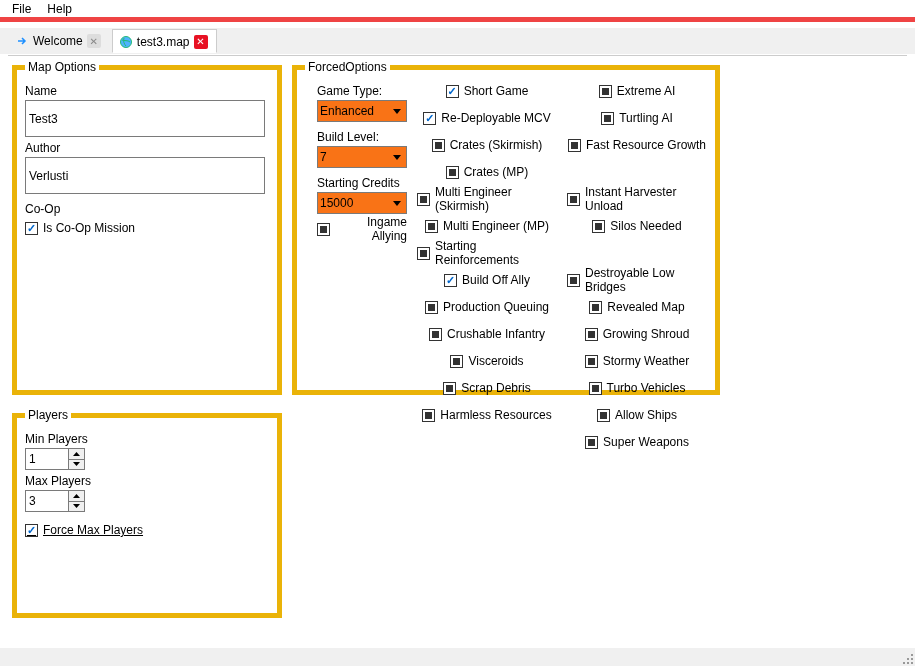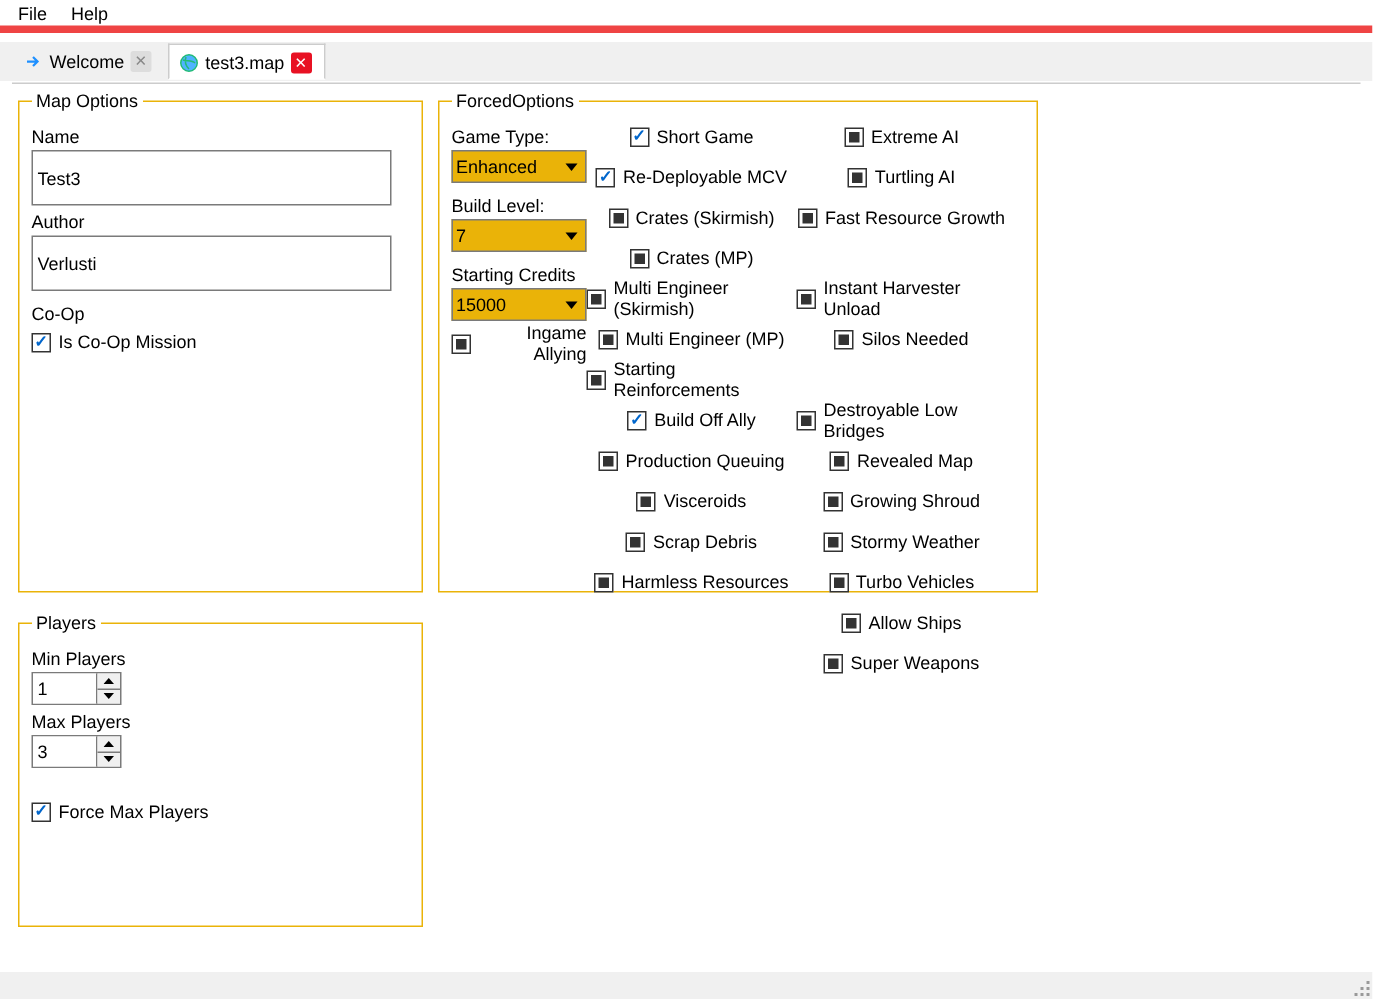--- a/index.html
+++ b/index.html
@@ -14,42 +14,42 @@
   .tabstrip { height:26px; background:#f0f0f0; display:flex; align-items:flex-start; padding:0 8px; margin-top:6px;}
   .tab { display:flex; align-items:center; padding:4px 8px 3px 6px; margin-right:2px; background:#f0f0f0; border:1px solid transparent; border-bottom:none; height:24px; gap:4px;}
   .tab.active { background:#fff; border:1px solid #ccc; border-bottom:1px solid #fff; position:relative; top:1px;}
   .tab .close { width:14px; height:14px; display:flex; align-items:center; justify-content:center; font-size:10px; border-radius:2px; }
   .tab .close.gray { background:#ddd; color:#888;}
   .tab .close.red { background:#e81123; color:#fff;}
   .tab .icon svg { display:block; }
 
   .content { position:absolute; left:8px; right:8px; top:55px; bottom:20px; background:#fff; border-top:1px solid #ccc; padding:10px 6px;}
 
-  fieldset { border:1px solid #eab308; padding:6px 8px 10px 8px; margin:0; position:absolute;}
+  fieldset { border:5px solid #eab308; padding:6px 8px 10px 8px; margin:0; position:absolute;}
   legend { padding:0 3px; font-size:12px; }
 
   .lbl { display:block; margin:4px 0 2px 0; }
   .textinput { width:240px; height:37px; border:1px solid #7a7a7a; padding:1px 3px; font:inherit;}
-  .select { width:90px; height:22px; border:1px solid #7a7a7a; background:#eab308; font:inherit; padding:1px 2px; appearance:none; -webkit-appearance:none; position:relative;}
+  .select { width:90px; height:22px; border:1px solid #7a7a7a; background:#f97316; font:inherit; padding:1px 2px; appearance:none; -webkit-appearance:none; position:relative;}
   .select-wrap { position:relative; display:inline-block;}
   .select-wrap::after { content:""; position:absolute; right:6px; top:50%; margin-top:-2px; border-left:4px solid transparent; border-right:4px solid transparent; border-top:5px solid #000; pointer-events:none;}
 
   .spinner { display:flex; width:60px; height:22px; border:1px solid #7a7a7a;}
   .spinner input { flex:1; border:none; font:inherit; padding:1px 3px; width:40px;}
   .spinner .btns { width:16px; display:flex; flex-direction:column; border-left:1px solid #7a7a7a;}
   .spinner .btns div { flex:1; display:flex; align-items:center; justify-content:center; background:#f0f0f0; cursor:pointer;}
   .spinner .btns div:first-child { border-bottom:1px solid #7a7a7a;}
   .spinner .btns svg { display:block;}
 
   .chk { display:flex; align-items:center; gap:5px; margin:3px 0; height:18px;}
   .chk .box { width:13px; height:13px; border:1px solid #333; background:#fff; display:flex; align-items:center; justify-content:center; flex:none;}
   .chk .box.checked::after { content:"✓"; font-size:11px; line-height:1; color:#0066cc; font-weight:bold;}
   .chk .box.filled::after { content:""; width:7px; height:7px; background:#333;}
 
-  .forced-grid { display:flex; }
+  .forced-grid { display:flex; gap:10px;margin-left:12px;}
   .forced-left { width:90px;}
   .forced-col { display:flex; flex-direction:column; gap:5px;align-items:center;}
   .forced-col .chk { margin:0; height:22px;}
 
   .statusbar { position:absolute; left:0; right:0; bottom:0; height:18px; background:#f0f0f0;}
   .grip { position:absolute; right:2px; bottom:2px; width:12px; height:12px;}
   .grip span { position:absolute; width:2px; height:2px; background:#999;}
 </style>
 </head>
 <body>
@@ -149,20 +149,24 @@
           <div class="chk">
             <span class="box checked"></span>
             <span>Build Off Ally</span>
           </div>
           <div class="chk">
             <span class="box filled"></span>
             <span>Production Queuing</span>
           </div>
           <div class="chk">
             <span class="box filled"></span>
+            <span>Crushable Infantry</span>
+          </div>
+          <div class="chk">
+            <span class="box filled"></span>
             <span>Visceroids</span>
           </div>
           <div class="chk">
             <span class="box filled"></span>
             <span>Scrap Debris</span>
           </div>
           <div class="chk">
             <span class="box filled"></span>
             <span>Harmless Resources</span>
           </div>
@@ -249,21 +253,21 @@
               <path d="M0 4L3.5 0L7 4Z" fill="#000"></path>
             </svg>
           </div>
         <div>
             <svg width="7" height="4">
               <path d="M0 0L3.5 4L7 0Z" fill="#000"></path>
             </svg>
           </div>
       </div>
     </div>
-    <div class="chk" style="margin-top:20px;">
+    <div class="chk" style="margin-top:9px;text-decoration:underline;">
       <span class="box checked"></span>
       <span>Force Max Players</span>
     </div>
   </fieldset>
 
 </div>
 
 <div class="statusbar">
   <div class="grip">
     <span style="right:0;bottom:0"></span>

